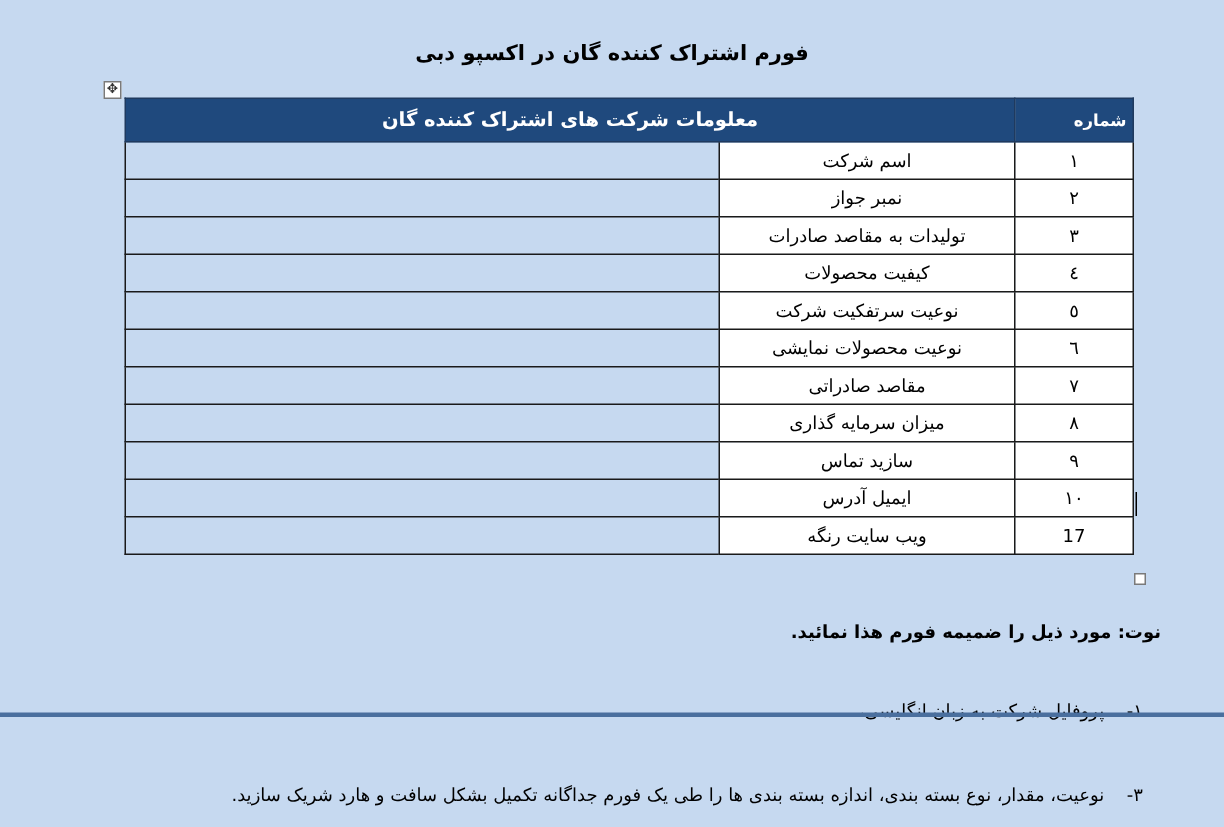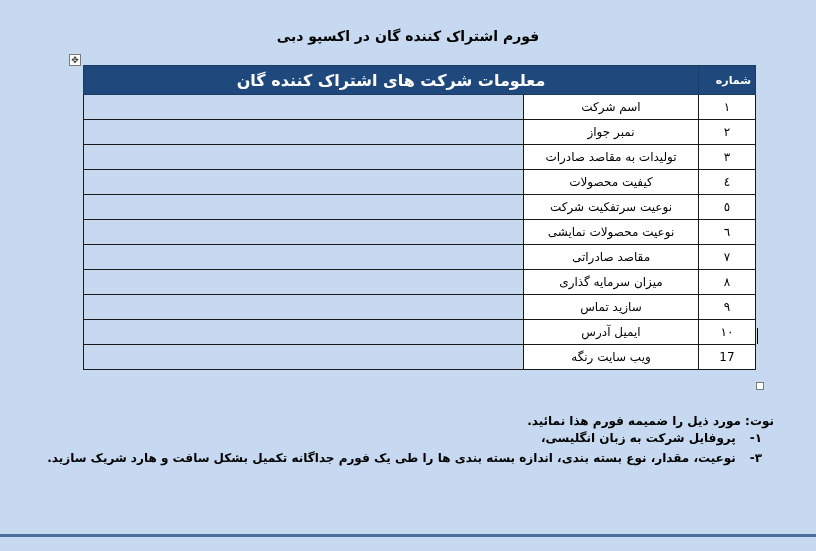--- a/index.html
+++ b/index.html
@@ -11,21 +11,21 @@
     height: 551px;
     background: #c6d9f0;
     position: relative;
     overflow: hidden;
     font-family: "DejaVu Sans", sans-serif;
     color: #000;
   }
   .page {
     position: absolute;
     left: 0; top: 0;
-    width: 816px; height: 537px;
+    width: 816px; height: 478px;
     background: #c6d9f0;
   }
   .bottom-edge {
     position: absolute;
     left: 0; bottom: 0;
     width: 816px; height: 3px;
     background: #4a6f9e;
   }
   .title {
     position: absolute;
@@ -83,26 +83,26 @@
     height: 28px;
     border: 1px solid #1f3a5f;
     padding: 0 4px;
   }
   table.form-table th.num-head {
     width: 40px;
     font-size: 11px;
     text-align: right;
   }
   table.form-table th.info-head {
-    font-size: 16px;
+    font-size: 13px;
   }
   table.form-table td {
     height: 24px;
     border: 1px solid #1a1a1a;
-    padding: 0 8px;
+    padding: 0 19px;
     text-align: center;
   }
   td.num { width: 40px; background: #fff; }
   td.label { width: 158px; background: #fff; }
   td.value { background: #c6d9f0; }
   .notes {
     position: absolute;
     right: 42px;
     top: 414px;
     direction: rtl;
@@ -112,24 +112,25 @@
   }
   .note-head {
     font-weight: bold;
   }
   .note-list {
     margin: 0;
     padding: 0;
     list-style: none;
   }
   .note-list li {
-    font-weight: bold;
+    font-weight: normal;
     line-height: 20px;
     padding-right: 12px;
     white-space: nowrap;
+    margin-top: 36px;
   }
   .note-list li .n {
     display: inline-block;
     min-width: 22px;
   }
 </style>
 </head>
 <body>
 
 <div class="page">

